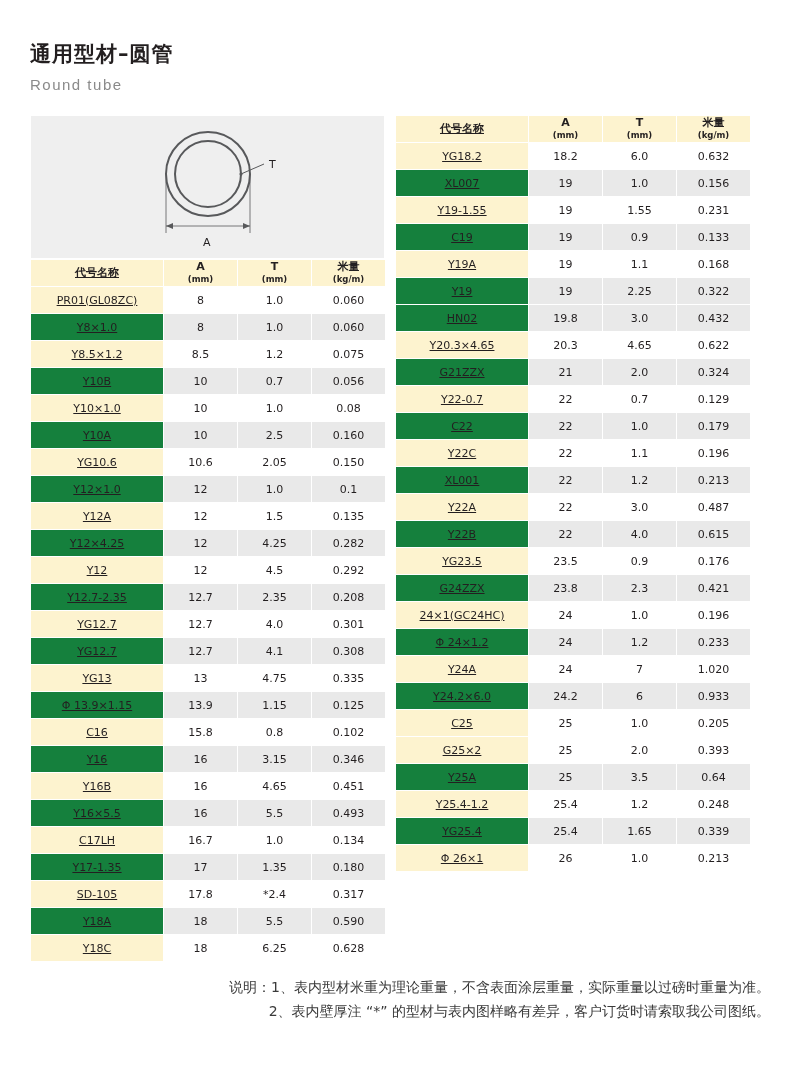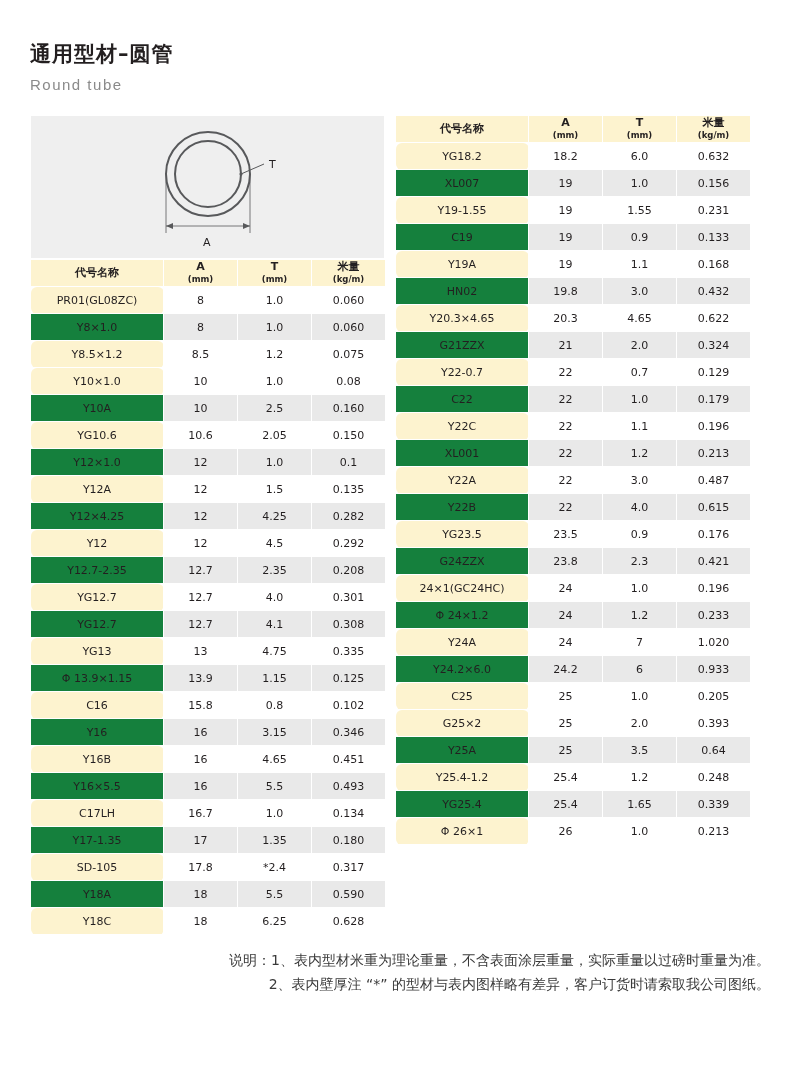--- a/index.html
+++ b/index.html
@@ -56,42 +56,42 @@
   table.spec td, table.spec th {
     border: 1px solid #ffffff;
     text-align: center;
     vertical-align: middle;
     font-size: 11px;
     color: #231f20;
     height: 27px;
     padding: 0 2px;
     font-family: "DejaVu Sans", "Liberation Sans", sans-serif;
   }
-  .c-name { width: 133px; }
+  .c-name { width: 133px; text-decoration: underline; }
   .c-a { width: 74px; }
   .c-t { width: 74px; }
   .c-w { width: 74px; }
 
   thead td {
     background: #fdf3cf;
     font-weight: bold;
     height: 34px;
     line-height: 1.15;
   }
   thead td .unit {
     display: block;
     font-size: 8.5px;
     font-weight: bold;
     margin-top: 1px;
   }
 
   tbody tr td { background: #e9e9e9; }
   tbody tr td:first-child { background: #15803d; }
   tbody tr.alt td { background: #ffffff; }
-  tbody tr.alt td:first-child { background: #fdf3cf; border-radius: 6px; }
+  tbody tr.alt td:first-child { background: #fdf3cf; }
 
   
   .diagram {
     width: 355px;
     height: 144px;
     background: #efefef;
     border: 1px solid #ffffff;
     position: relative;
     margin-bottom: 0;
   }
@@ -168,20 +168,26 @@
               <td class="c-name">Y8×1.0</td>
               <td class="c-a">8</td>
               <td class="c-t">1.0</td>
               <td class="c-w">0.060</td>
             </tr>
             <tr class="alt">
               <td class="c-name">Y8.5×1.2</td>
               <td class="c-a">8.5</td>
               <td class="c-t">1.2</td>
               <td class="c-w">0.075</td>
+            </tr>
+            <tr>
+              <td class="c-name">Y10B</td>
+              <td class="c-a">10</td>
+              <td class="c-t">0.7</td>
+              <td class="c-w">0.056</td>
             </tr>
             <tr class="alt">
               <td class="c-name">Y10×1.0</td>
               <td class="c-a">10</td>
               <td class="c-t">1.0</td>
               <td class="c-w">0.08</td>
             </tr>
             <tr>
               <td class="c-name">Y10A</td>
               <td class="c-a">10</td>
@@ -350,20 +356,26 @@
               <td class="c-t">0.9</td>
               <td class="c-w">0.133</td>
             </tr>
             <tr class="alt">
               <td class="c-name">Y19A</td>
               <td class="c-a">19</td>
               <td class="c-t">1.1</td>
               <td class="c-w">0.168</td>
             </tr>
             <tr>
+              <td class="c-name">Y19</td>
+              <td class="c-a">19</td>
+              <td class="c-t">2.25</td>
+              <td class="c-w">0.322</td>
+            </tr>
+            <tr>
               <td class="c-name">HN02</td>
               <td class="c-a">19.8</td>
               <td class="c-t">3.0</td>
               <td class="c-w">0.432</td>
             </tr>
             <tr class="alt">
               <td class="c-name">Y20.3×4.65</td>
               <td class="c-a">20.3</td>
               <td class="c-t">4.65</td>
               <td class="c-w">0.622</td>

